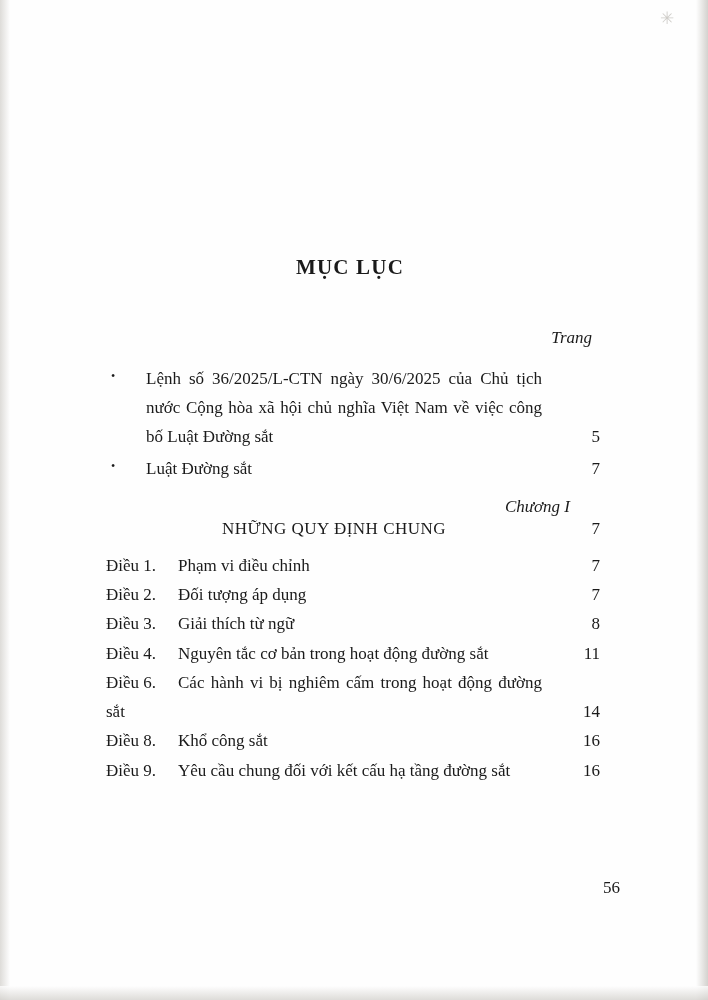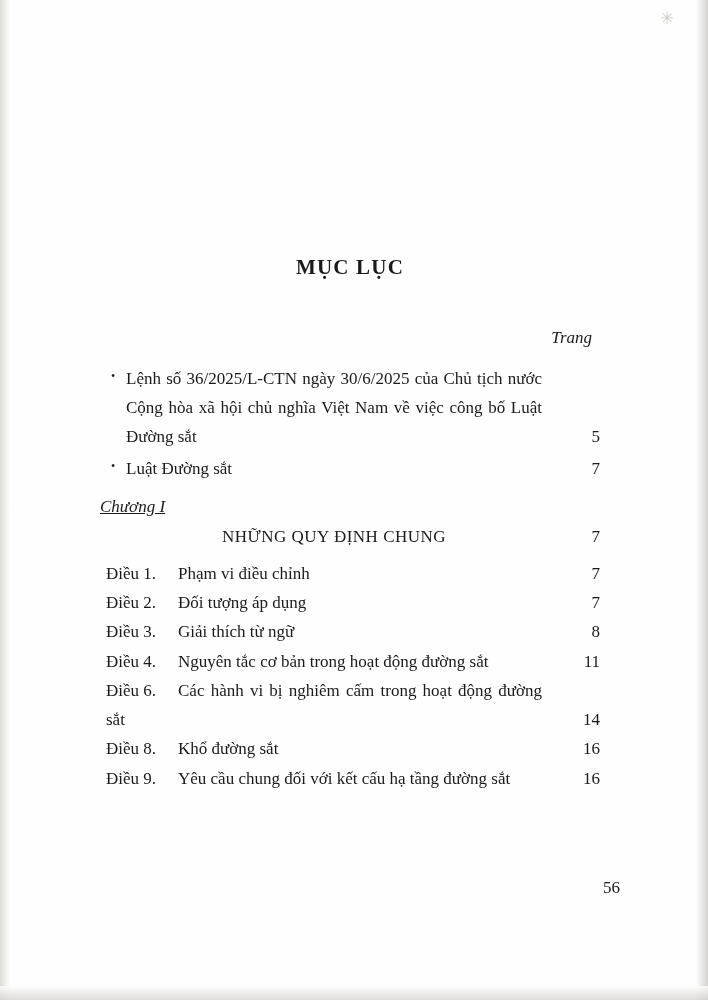--- a/index.html
+++ b/index.html
@@ -94,20 +94,21 @@
     width: 26px;
     flex: 0 0 26px;
     text-align: center;
     font-size: 12px;
     padding-top: 2px;
   }
 
   .entry .text {
     flex: 1 1 auto;
     padding-right: 10px;
+    margin-left: 20px;
   }
   .entry .text.justify {
     text-align: justify;
     text-align-last: left;
   }
   .entry .pageno {
     flex: 0 0 48px;
     text-align: right;
     white-space: nowrap;
   }
@@ -118,26 +119,25 @@
   .label-col {
     display: inline-block;
     min-width: 72px;
   }
 
   .chapter-block {
     margin-top: 14px;
     margin-bottom: 10px;
   }
   .chapter-num {
-    text-align: left;
+    text-align: right;
     font-style: italic;
     font-size: 17px;
-    margin-bottom: 10px;
+    margin-bottom: 2px;
     padding-right: 30px;
-    text-decoration: underline;
   }
   .chapter-row {
     display: flex;
     align-items: flex-start;
     font-size: 17px;
   }
   .chapter-title {
     flex: 1 1 auto;
     text-align: center;
     letter-spacing: .5px;
@@ -245,21 +245,21 @@
       </div>
 
 
       <div class="article">
         <span class="art-body justify"><span class="label-col">Điều 6.</span><span>Các hành vi bị nghiêm cấm trong hoạt động đường sắt</span></span>
         <span class="pageno bottom">14</span>
       </div>
 
 
       <div class="article">
-        <span class="art-body"><span class="label-col">Điều 8.</span><span>Khổ đường sắt</span></span>
+        <span class="art-body"><span class="label-col">Điều 8.</span><span>Khổ công sắt</span></span>
         <span class="pageno">16</span>
       </div>
 
       <div class="article">
         <span class="art-body justify"><span class="label-col">Điều 9.</span><span>Yêu cầu chung đối với kết cấu hạ tầng đường sắt</span></span>
         <span class="pageno bottom">16</span>
       </div>
 
     </div>
   </div>

